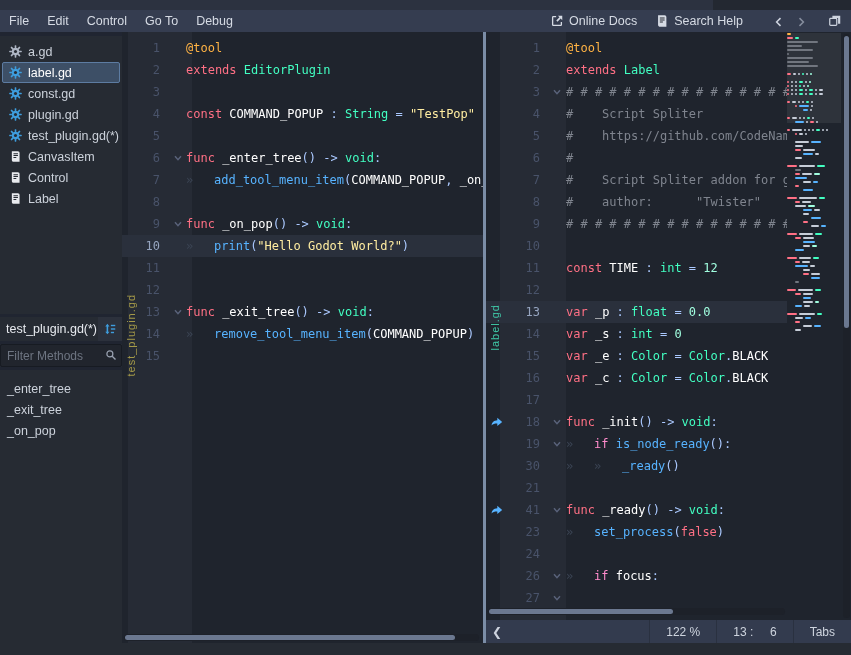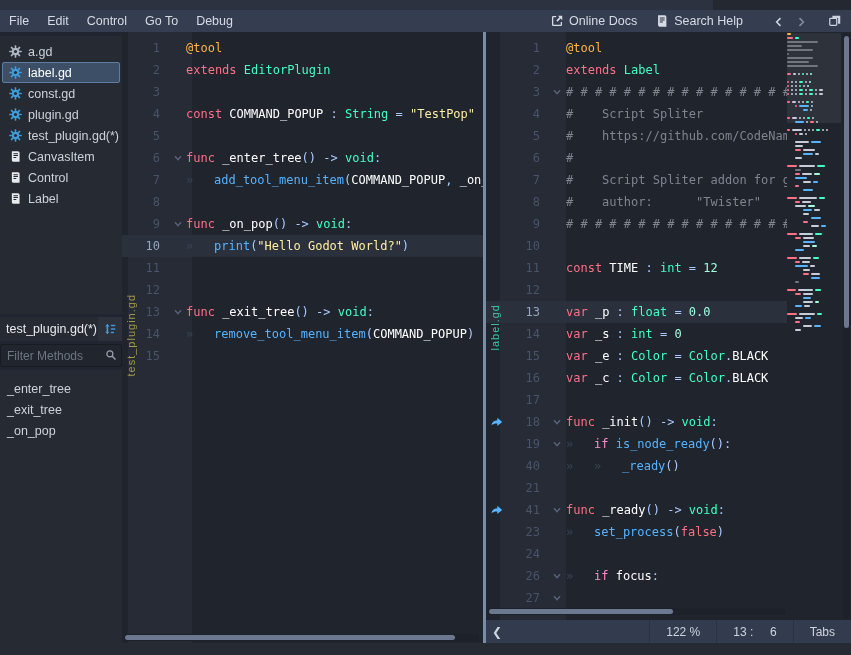--- a/index.html
+++ b/index.html
@@ -323,21 +323,21 @@
             <div class="cl"><span class="ovc"></span><span class="ln" style="width: 42px; padding-right: 8px;">16</span><span class="fc" style="width: 18px;"></span><span class="code"><span class="tk-kw">var </span><span class="tk-tx">_c</span><span class="tk-sy"> : </span><span class="tk-ty">Color</span><span class="tk-sy"> = </span><span class="tk-ty">Color</span><span class="tk-sy">.</span><span class="tk-tx">BLACK</span></span></div>
             <div class="cl"><span class="ovc"></span><span class="ln" style="width: 42px; padding-right: 8px;">17</span><span class="fc" style="width: 18px;"></span><span class="code"></span></div>
             <div class="cl"><span class="ovc"><svg width="13" height="13" style="color:#57b3ff;margin-top:4px">
                   <use href="#i-ovr"></use>
                 </svg></span><span class="ln" style="width: 42px; padding-right: 8px;">18</span><span class="fc" style="width: 18px;"><svg class="fold-svg" style="margin-top:6px">
                   <use href="#i-fold"></use>
                 </svg></span><span class="code"><span class="tk-kw">func </span><span class="tk-tx">_init</span><span class="tk-sy">()</span><span class="tk-sy"> -&gt; </span><span class="tk-ty">void</span><span class="tk-sy">:</span></span></div>
             <div class="cl"><span class="ovc"></span><span class="ln" style="width: 42px; padding-right: 8px;">19</span><span class="fc" style="width: 18px;"><svg class="fold-svg" style="margin-top:6px">
                   <use href="#i-fold"></use>
                 </svg></span><span class="code"><span class="imk">»</span><span class="tk-cf">if </span><span class="tk-fn">is_node_ready</span><span class="tk-sy">():</span></span></div>
-            <div class="cl"><span class="ovc"></span><span class="ln" style="width: 42px; padding-right: 8px;">40</span><span class="fc" style="width: 18px;"></span><span class="code"><span class="imk">»</span><span class="imk">»</span><span class="tk-fn">_ready</span><span class="tk-sy">()</span></span></div>
+            <div class="cl"><span class="ovc"></span><span class="ln" style="width: 42px; padding-right: 8px;">30</span><span class="fc" style="width: 18px;"></span><span class="code"><span class="imk">»</span><span class="imk">»</span><span class="tk-fn">_ready</span><span class="tk-sy">()</span></span></div>
             <div class="cl"><span class="ovc"></span><span class="ln" style="width: 42px; padding-right: 8px;">21</span><span class="fc" style="width: 18px;"></span><span class="code"></span></div>
             <div class="cl"><span class="ovc"><svg width="13" height="13" style="color:#57b3ff;margin-top:4px">
                   <use href="#i-ovr"></use>
                 </svg></span><span class="ln" style="width: 42px; padding-right: 8px;">41</span><span class="fc" style="width: 18px;"><svg class="fold-svg" style="margin-top:6px">
                   <use href="#i-fold"></use>
                 </svg></span><span class="code"><span class="tk-kw">func </span><span class="tk-tx">_ready</span><span class="tk-sy">()</span><span class="tk-sy"> -&gt; </span><span class="tk-ty">void</span><span class="tk-sy">:</span></span></div>
             <div class="cl"><span class="ovc"></span><span class="ln" style="width: 42px; padding-right: 8px;">23</span><span class="fc" style="width: 18px;"></span><span class="code"><span class="imk">»</span><span class="tk-fn">set_process</span><span class="tk-sy">(</span><span class="tk-kw">false</span><span class="tk-sy">)</span></span></div>
             <div class="cl"><span class="ovc"></span><span class="ln" style="width: 42px; padding-right: 8px;">24</span><span class="fc" style="width: 18px;"></span><span class="code"></span></div>
             <div class="cl"><span class="ovc"></span><span class="ln" style="width: 42px; padding-right: 8px;">26</span><span class="fc" style="width: 18px;"><svg class="fold-svg" style="margin-top:6px">
                   <use href="#i-fold"></use>

